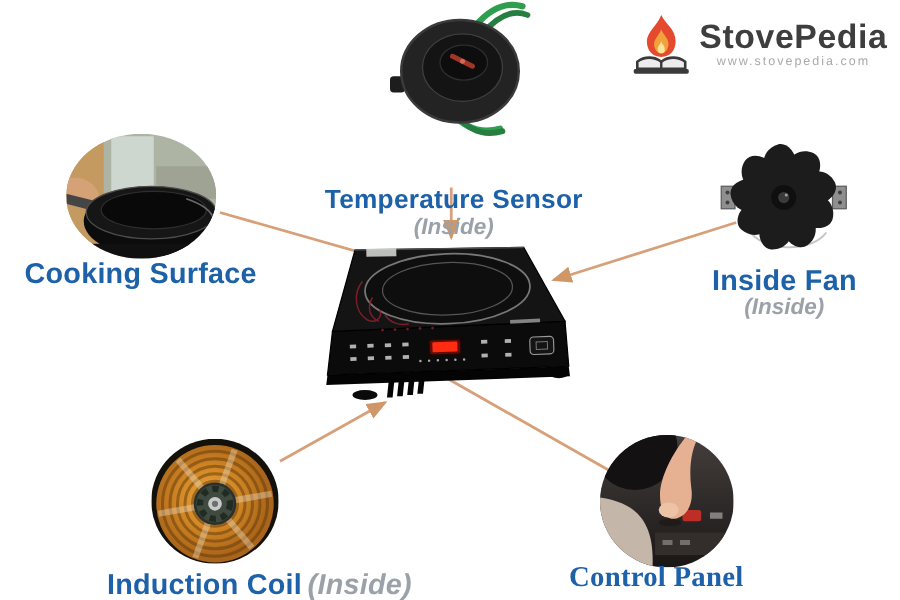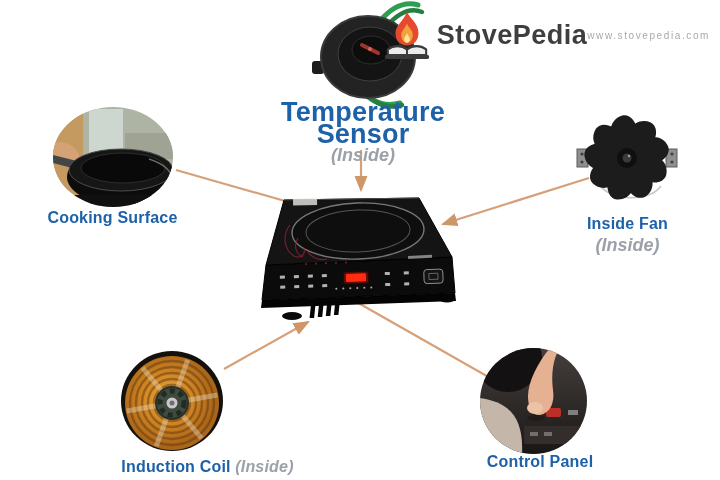--- a/index.html
+++ b/index.html
@@ -1,43 +1,43 @@
 <!DOCTYPE html>
 <html><head>
 <meta charset="utf-8">
 <style>
   html,body{margin:0;padding:0;background:#ffffff;}
   #page{position:relative;width:720px;height:480px;background:#ffffff;overflow:hidden;
         font-family:"Liberation Sans","DejaVu Sans",sans-serif;}
 
   
   .brand{position:absolute;top:10px;right:10px;display:flex;align-items:center;gap:7px;}
-  .brand-text{display:flex;flex-direction:row;align-items:center;}
+  .brand-text{display:flex;flex-direction:column;align-items:center;}
   .brand-name{font-size:27px;font-weight:800;color:#3e3e3e;letter-spacing:.5px;line-height:28px;}
   .brand-site{font-size:10px;font-weight:400;color:#a9a9a9;letter-spacing:1.6px;margin-top:1px;}
 
   
   .canvas{position:absolute;left:0;top:0;width:720px;height:480px;}
 
   
   .photo{position:absolute;border-radius:50%;overflow:hidden;}
   #photo-cooking{left:53px;top:107px;width:120px;height:100px;}
   #photo-coil{left:121px;top:351px;width:102px;height:100px;}
   #photo-panel{left:480px;top:348px;width:107px;height:106px;}
 
   
   .part-label{position:absolute;text-align:center;color:#1d61a8;font-weight:700;}
-  .part-title{font-size:16px;line-height:22px;letter-spacing:.2px;}
+  .part-title{font-size:23px;line-height:22px;letter-spacing:.2px;}
   .part-note{font-size:18px;line-height:20px;font-style:italic;font-weight:700;color:#9ba1a9;}
   #label-temp{left:243px;top:101px;width:240px;}
-  #label-temp .part-title{font-size:27px;}
+  #label-temp .part-title{font-size:21px;margin-top:48px;}
   #label-cooking{left:15px;top:207px;width:195px;}
   #label-fan{left:555px;top:213px;width:145px;}
   #label-coil{left:85px;top:456px;width:245px;}
-  #label-panel{left:460px;top:451px;width:160px;}
+  #label-panel{left:445px;top:451px;width:160px;font-family:Liberation Serif, serif;}
   .inline-note{font-style:italic;color:#9ba1a9;font-weight:700;}
 </style>
 </head>
 <body>
 
 <div id="page">
 
   <svg class="canvas" viewBox="0 0 720 480">
     <defs>
       <marker id="ah" markerWidth="9" markerHeight="8" refX="6.5" refY="3" orient="auto">

